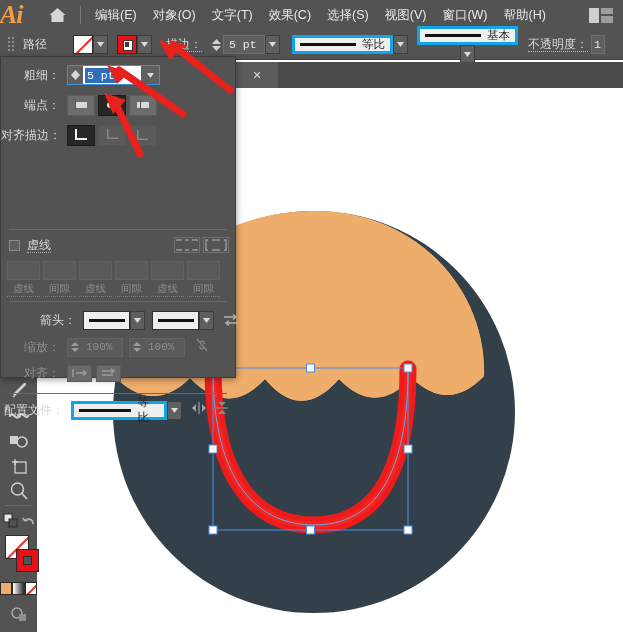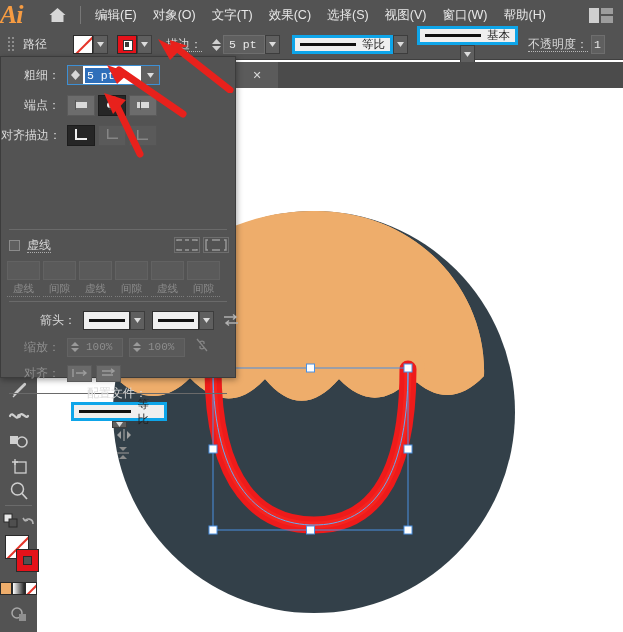--- a/index.html
+++ b/index.html
@@ -652,21 +652,21 @@
     </div>
     <div class="align-btn">
       <svg width="18" height="12" viewBox="0 0 18 12">
           <path d="M2 4 L13 4 M2 8 L13 8 M11 1.8 L14 4 L11 6.2" stroke="#9c9c9c" fill="none" stroke-width="1.4"></path>
         </svg>
     </div>
   </div>
 
   <div id="profile-divider"></div>
 
-  <div class="row" style="position:absolute;left:0;top:328px;width:236px;flex-direction:column;">
+  <div class="row" style="position:absolute;left:0;top:340px;width:236px;">
     <div class="row-label" style="width:70px;">配置文件：</div>
     <div class="profile-box" style="width:96px;">
       <div class="profile-line" style="width:56px;"></div>
       <div class="profile-text">等比</div>
     </div>
     <div class="mini-arrow">
       <svg width="7" height="5" viewBox="0 0 7 5">
           <path d="M0 0 L7 0 L3.5 5 Z" fill="#dcdcdc"></path>
         </svg>
     </div>

